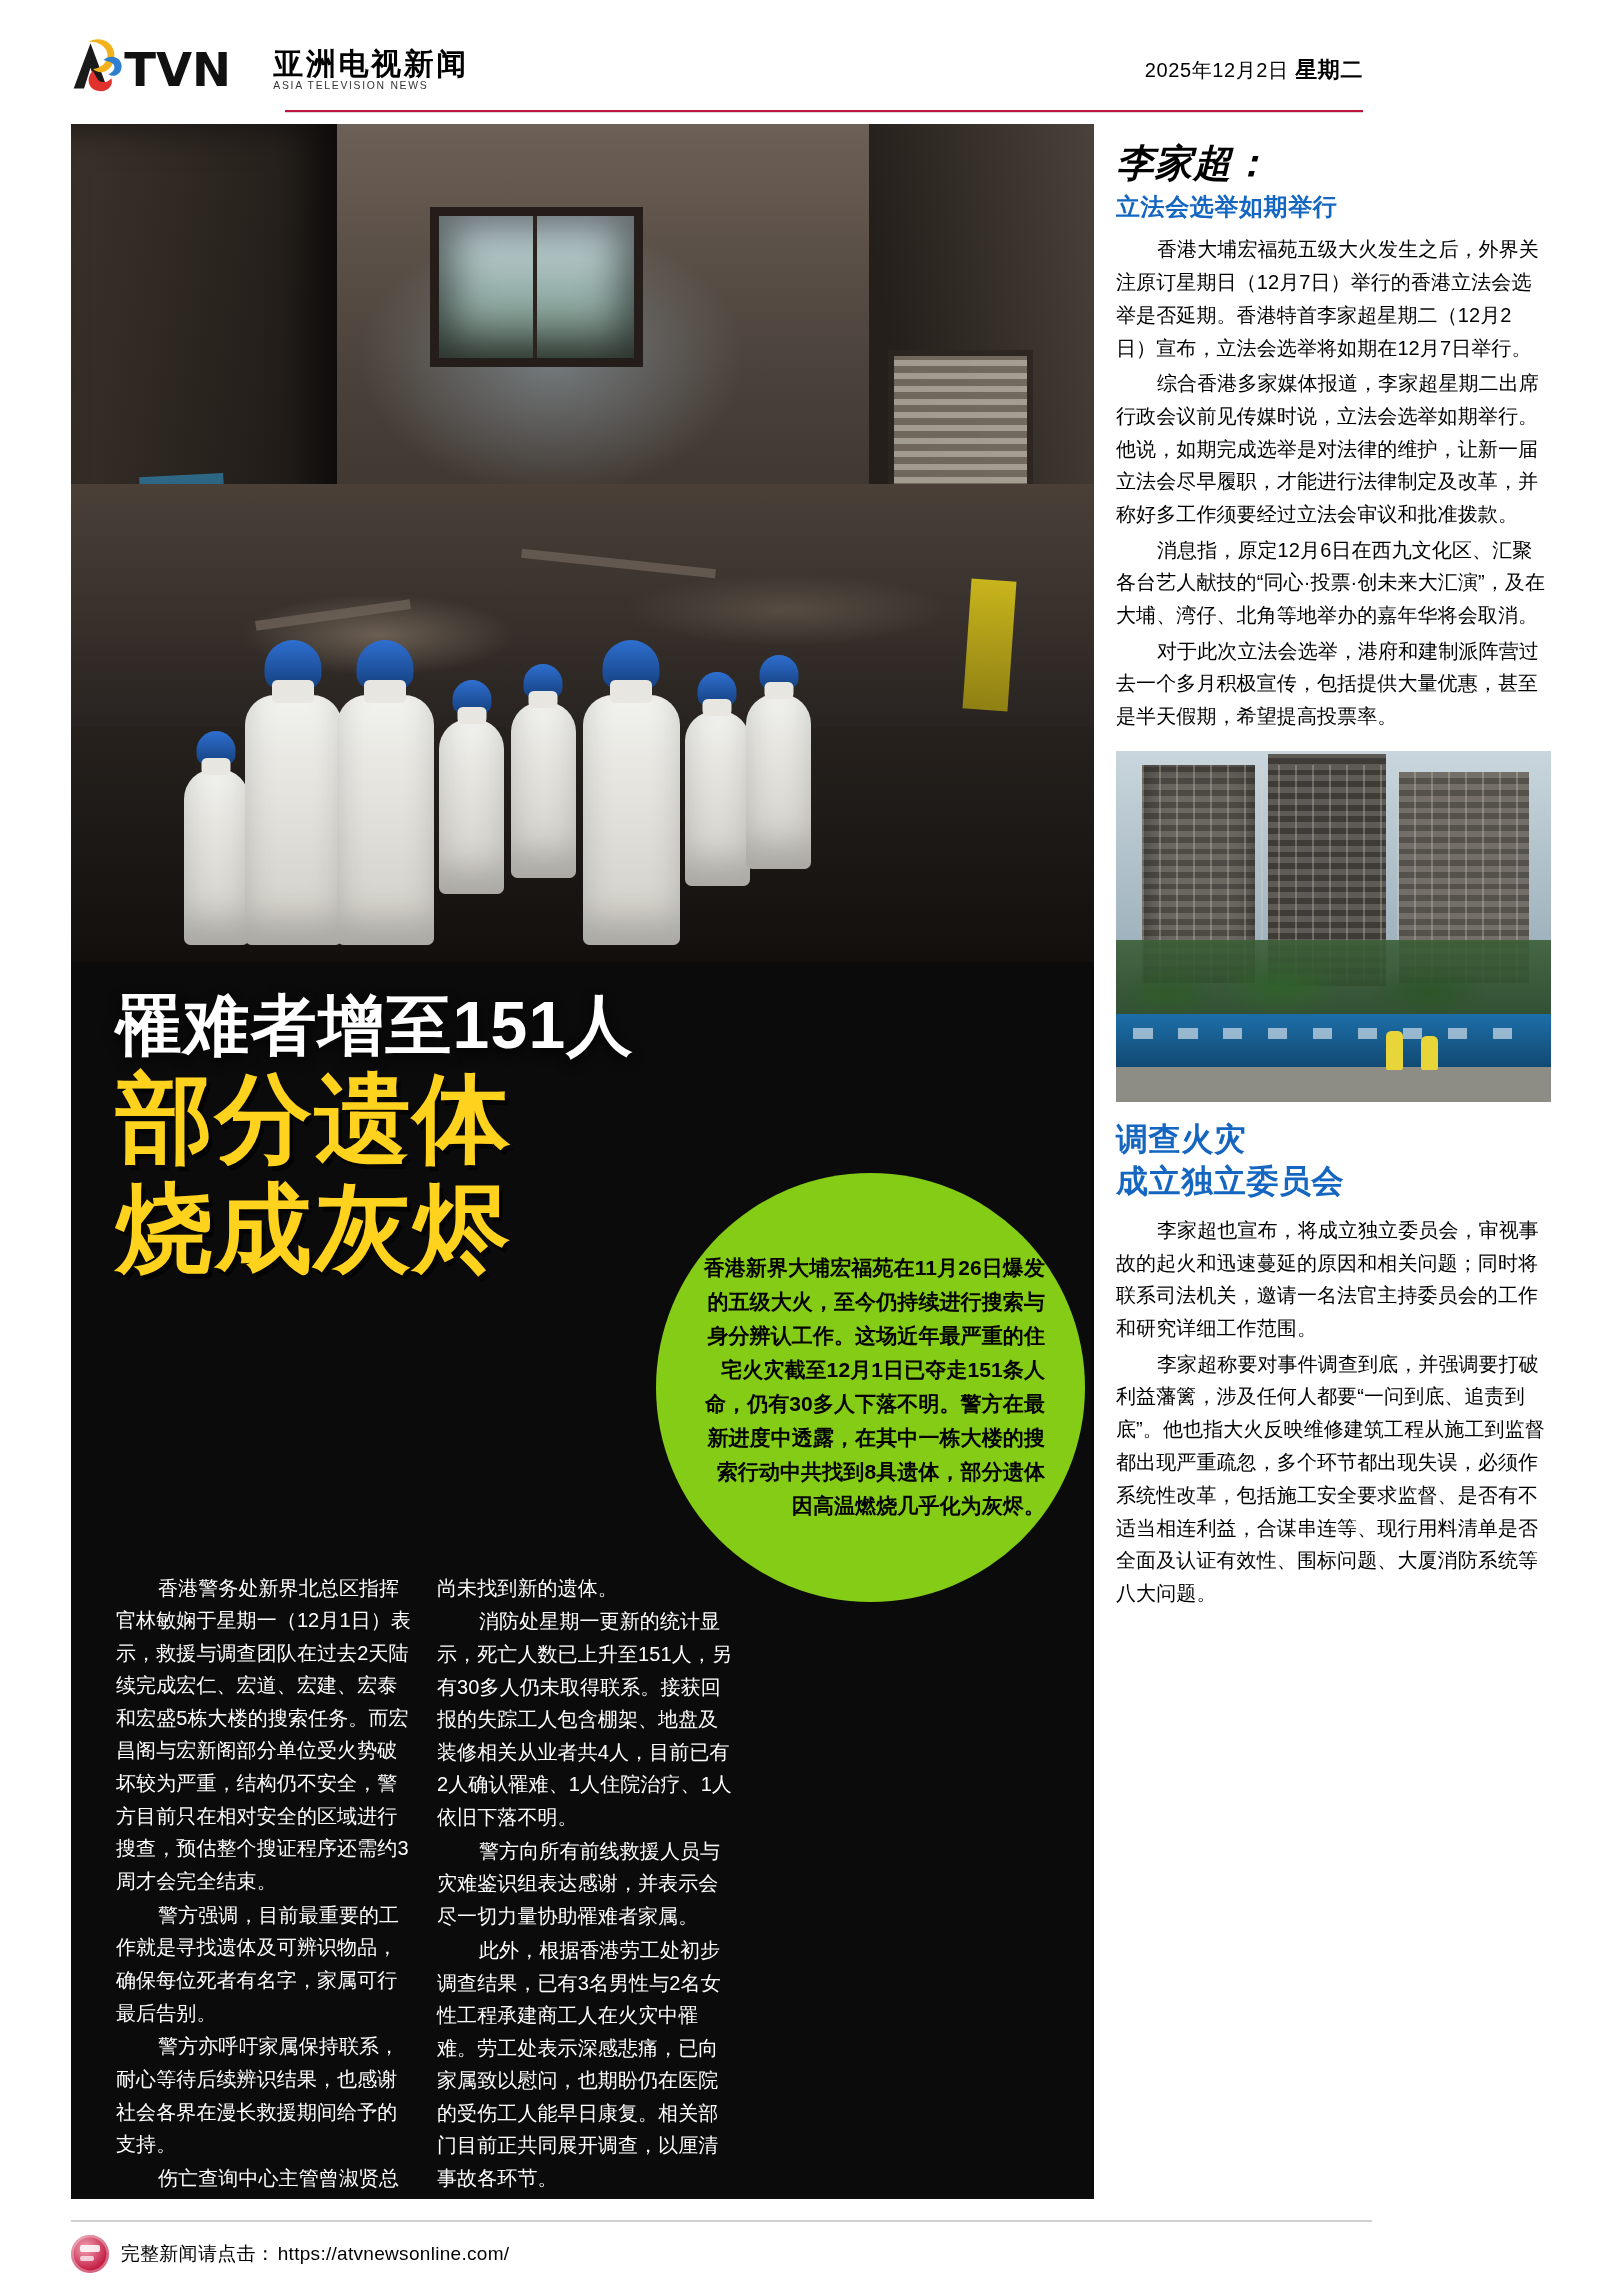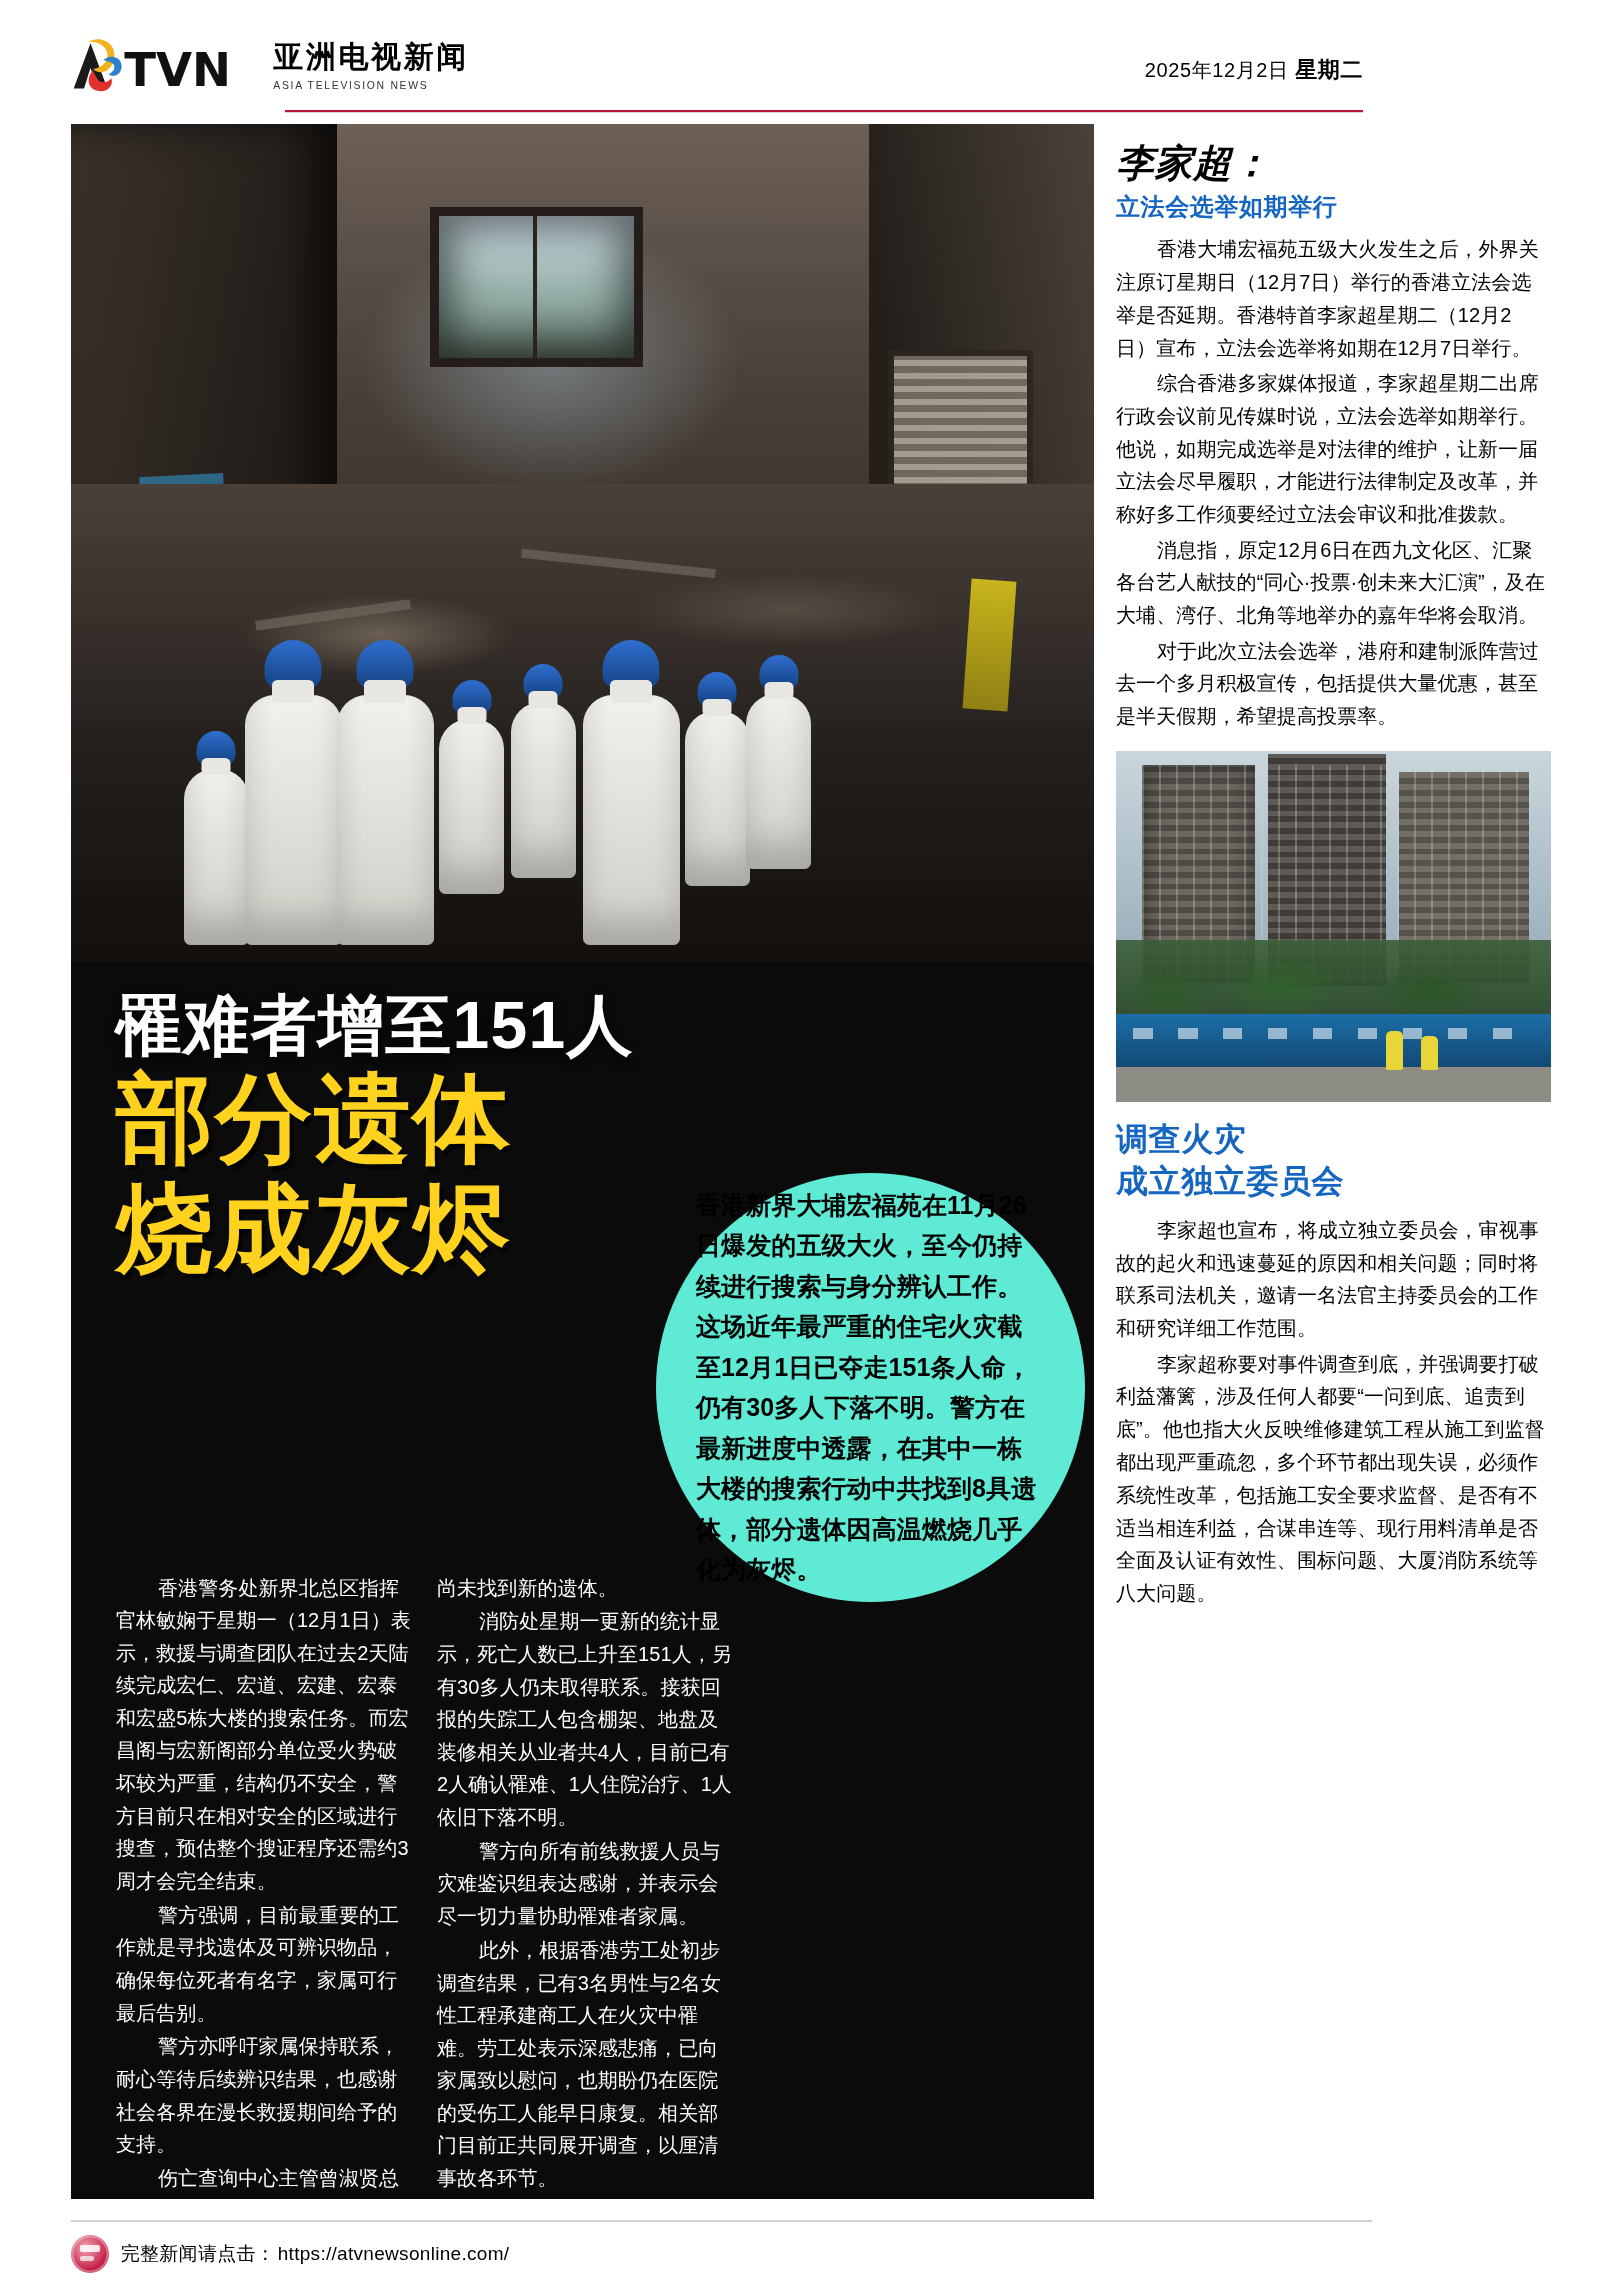--- a/index.html
+++ b/index.html
@@ -12,21 +12,21 @@
   }
   .page{position:relative;width:1434px;height:2295px;box-sizing:border-box;padding:0;}
 
   
   .header{position:relative;height:117px;margin:0 71px;}
   .logo-wrap{position:absolute;left:0;top:38px;display:flex;align-items:flex-end;gap:14.3px;}
   .logo-mark{position:relative;width:188px;height:56px;display:flex;align-items:center;}
   .logo-svg{display:block;}
   .logo-cn{display:flex;flex-direction:column;justify-content:flex-end;padding-bottom:2.6px;}
   .logo-cn .cn{font-size:30px;font-weight:bold;letter-spacing:2.6px;line-height:1.05;}
-  .logo-cn .en{font-size:10.4px;letter-spacing:1.7px;color:#333;margin-top:8px;}
+  .logo-cn .en{font-size:10.4px;letter-spacing:1.7px;color:#333;margin-top:1px;}
   .header-date{position:absolute;right:0;top:55px;font-size:20px;letter-spacing:0.6px;}
   .header-date .weekday{font-weight:bold;font-size:22px;margin-left:6.5px;}
   .header-rule{position:absolute;left:214px;right:0;top:110px;height:1.9px;background:#c0143c;}
   .header-rule:after{content:"";position:absolute;left:0;right:0;top:1.9px;height:0.6px;background:#d9d9d9;}
 
   
   .content{position:relative;margin:6.5px 71px 0 71px;display:flex;gap:22px;}
   .col-left{width:1023px;position:relative;}
   .col-right{width:435px;position:relative;}
 
@@ -86,23 +86,23 @@
   .headline{
     color:#ffd21e;font-weight:bold;font-size:97px;line-height:1.14;letter-spacing:1.9px;
     text-shadow:3.9px 5.2px 0 rgba(0,0,0,.55);
     margin:3.9px 0 0 0;
   }
   .headline div{white-space:nowrap;}
 
   
   .callout{
     position:absolute;right:9px;top:1049px;width:429px;height:429px;border-radius:50%;
-    background:#5eead4;color:#000;box-sizing:border-box;padding:49px 40px;
-    display:flex;align-items:center;justify-content:center;text-align:left;
-    font-weight:bold;font-size:25px;line-height:1.62;letter-spacing:0.1px;
+    background:#84cc16;color:#000;box-sizing:border-box;padding:49px 40px;
+    display:flex;align-items:center;justify-content:center;text-align:right;
+    font-weight:bold;font-size:21px;line-height:1.62;letter-spacing:0.1px;
     z-index:4;
   }
 
   
   .hero-body{
     position:absolute;left:45px;right:45px;top:1448px;bottom:26px;
     color:#fff;display:flex;gap:22px;
   }
   .hcol{width:299px;font-size:20px;line-height:1.63;letter-spacing:0.1px;}
   .hcol p{margin:0 0 1.3px 0;text-indent:2.1em;}

